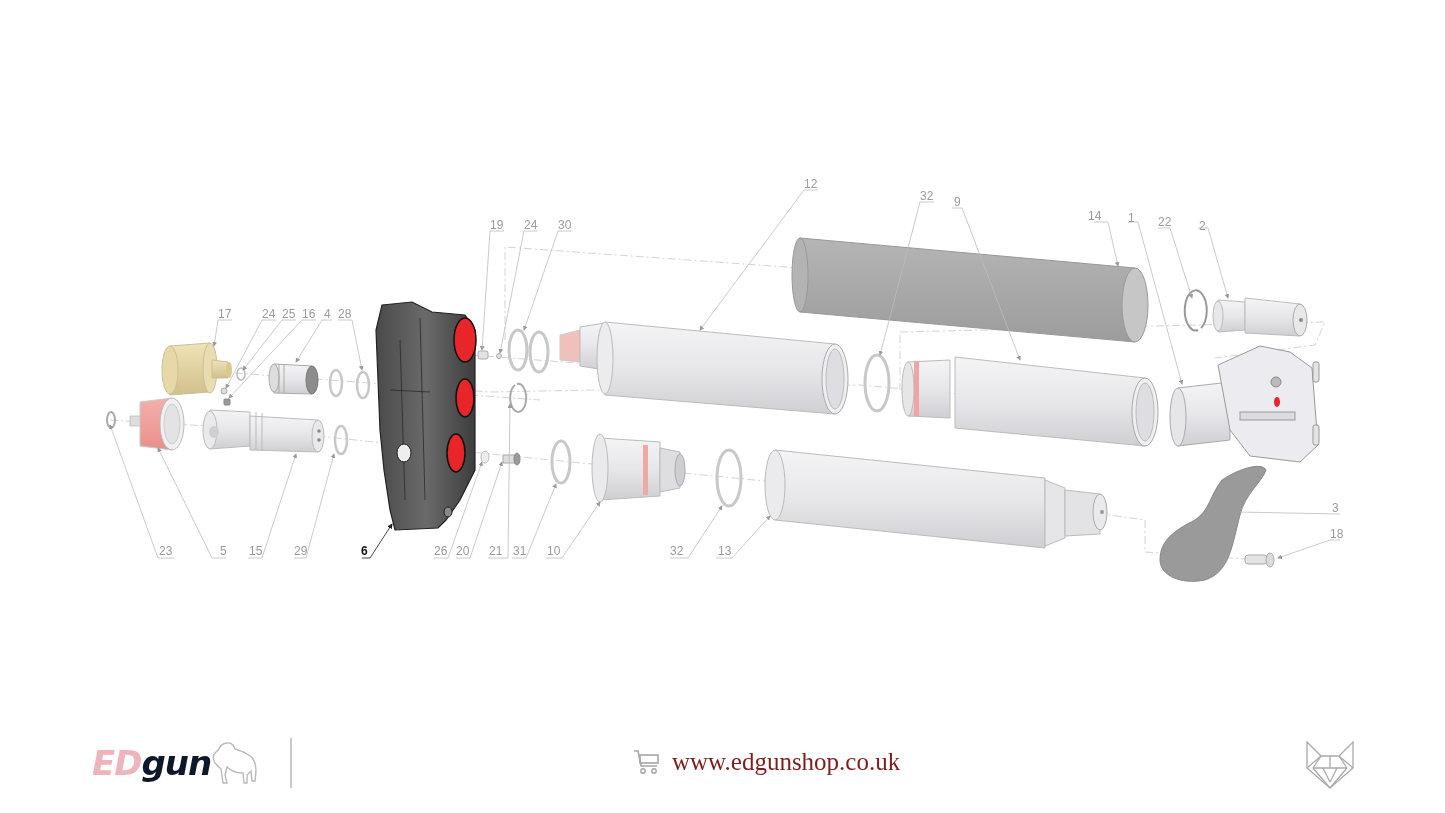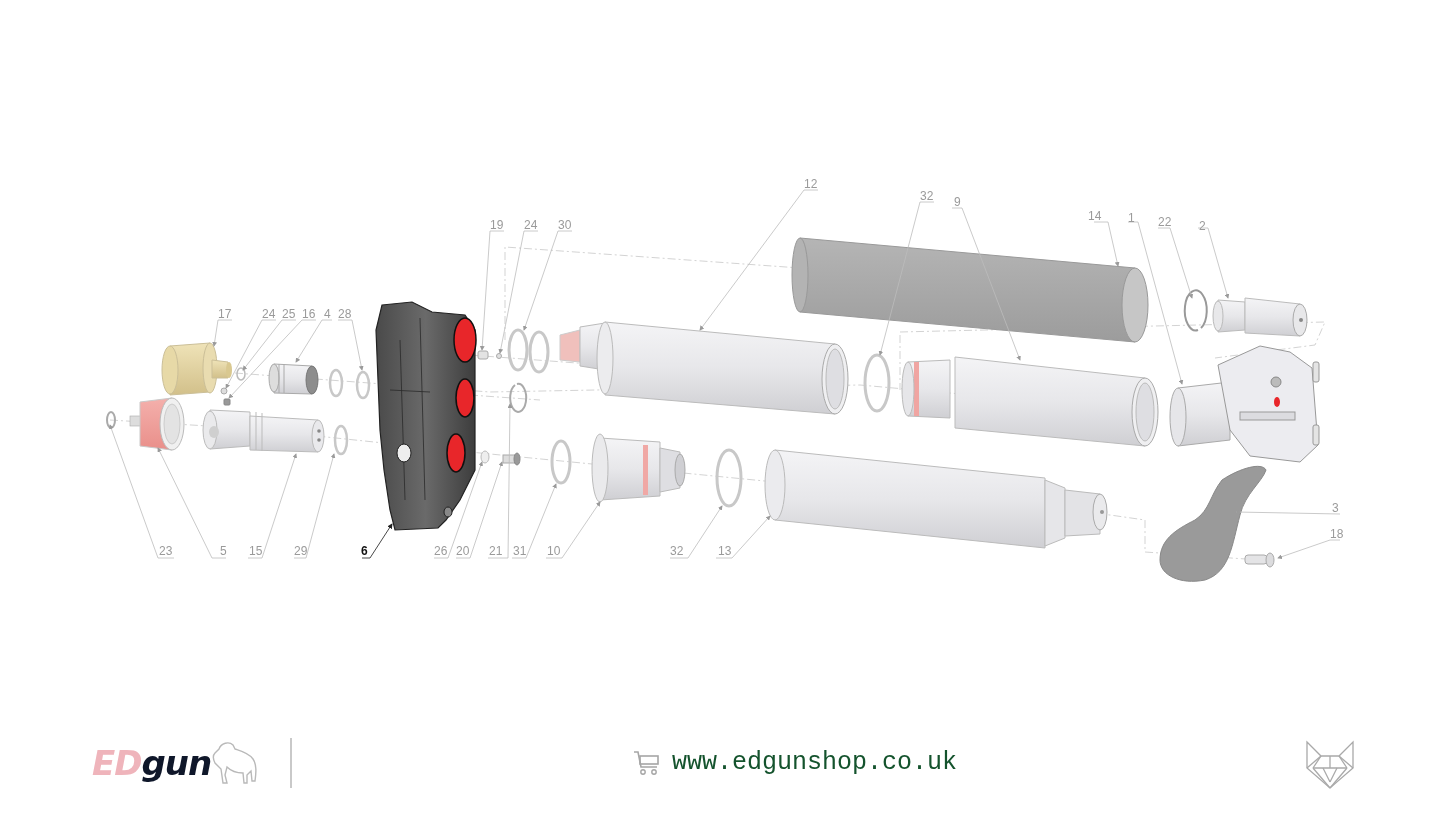--- a/index.html
+++ b/index.html
@@ -8,21 +8,21 @@
     .lbl { font-family:"Liberation Sans", sans-serif; font-size:12px; fill:#9a9a9a; }
     .lbl-active { fill:#111111; font-weight:bold; }
     .leader { stroke:#bdbdbd; stroke-width:0.8; fill:none; }
     .leader-active { stroke:#333; stroke-width:0.9; fill:none; }
     .axis { stroke:#c8c8c8; stroke-width:0.8; stroke-dasharray:8 3 2 3; fill:none; }
     .brand { position:absolute; left:92px; top:738px; height:50px; display:flex; align-items:center; }
     .brand-ed { font-family:"DejaVu Sans", sans-serif; font-style:italic; font-weight:bold; font-size:34px; color:#efb4bb; letter-spacing:-1px; }
     .brand-gun { font-family:"DejaVu Sans", sans-serif; font-style:italic; font-weight:bold; font-size:34px; color:#0f172a; letter-spacing:-1px; }
     .divider { position:absolute; left:290px; top:738px; width:2px; height:50px; background:#c9c9c9; }
     .shop { position:absolute; left:632px; top:748px; display:flex; align-items:center; gap:10px; }
-    .shop-url { font-family:Liberation Mono, monospace; font-size:25px; color:#14532d; }
+    .shop-url { font-family:Liberation Serif, serif; font-size:25px; color:#7f1d1d; }
     .wolf { position:absolute; left:1303px; top:738px; width:54px; height:52px; }
   </style>
 </head>
 <body>
 
 <svg id="diagram" viewBox="0 0 1445 813" xmlns="http://www.w3.org/2000/svg">
   <defs>
     <linearGradient id="gLight" x1="0" y1="0" x2="0" y2="1">
       <stop offset="0" stop-color="#f4f4f6"></stop>
         <stop offset="0.5" stop-color="#e7e7ea"></stop>

